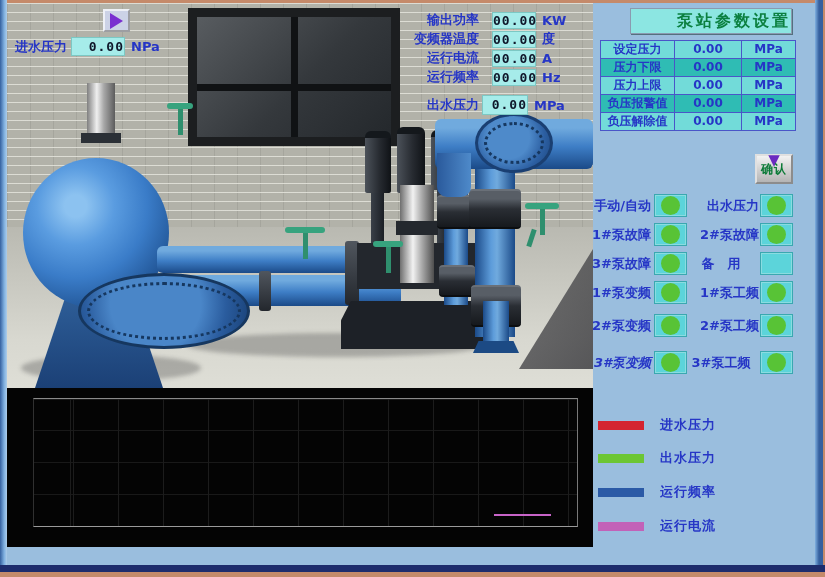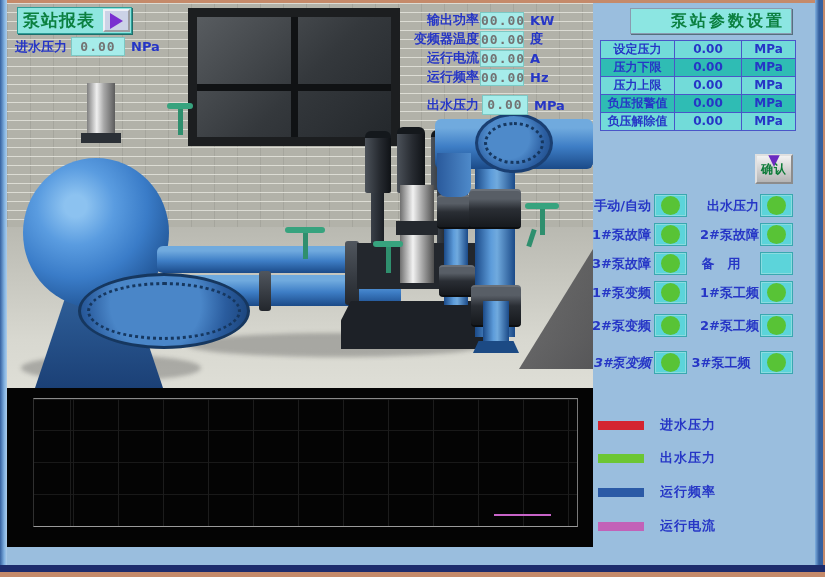--- a/index.html
+++ b/index.html
@@ -87,41 +87,41 @@
 
   
   .report-btn { position:absolute; left:17px; top:7px; width:115px; height:27px; background:#8ee6e0;
     border:1px solid #2f9e98; box-shadow:1px 1px 0 #1e6e6a; display:flex; align-items:center; z-index:5; cursor:pointer; }
   .report-btn .lbl { color:#0b8040; font-weight:bold; font-size:17px; letter-spacing:1px; padding-left:5px; }
   .play-btn { position:absolute; left:103px; top:9px; width:27px; height:23px; background:#ccd2e6;
     border:2px outset #eef0f6; display:flex; align-items:center; justify-content:center; z-index:6; cursor:pointer; }
   .play-icon { width:0; height:0; border-left:13px solid #7a2fd0; border-top:8px solid transparent; border-bottom:8px solid transparent; }
 
   .blue-lbl { color:#2636c6; font-weight:bold; font-size:13px; }
-  .val-box { background:#a6ecea; color:#737373; font-family:"DejaVu Sans Mono", monospace; font-size:13px;
-    font-weight:bold; text-align:center; border:1px solid #7cc8c4; letter-spacing:1px; }
+  .val-box { background:#a6ecea; color:#0f172a; font-family:"DejaVu Sans Mono", monospace; font-size:13px;
+    font-weight:bold; text-align:right; border:1px solid #7cc8c4; letter-spacing:1px; }
 
   .inlet-row { position:absolute; left:15px; top:37px; z-index:5; display:flex; align-items:center; }
   .inlet-row .lb { width:56px; }
   .inlet-row .val-box { width:54px; height:19px; line-height:17px; margin:0 6px 0 0; }
 
   .live-row { position:absolute; z-index:5; display:flex; align-items:center; }
-  .live-row .lb { width:76px; text-align:right; margin-right:1px; }
+  .live-row .lb { width:76px; text-align:right; margin-right:13px; }
   .live-row .val-box { width:44px; height:17px; line-height:15px; }
   .live-row .un { margin-left:6px; }
 
   .outlet-row { position:absolute; left:403px; top:95px; z-index:5; display:flex; align-items:center; }
   .outlet-row .lb { width:76px; text-align:right; margin-right:3px; }
   .outlet-row .val-box { width:46px; height:20px; line-height:18px; }
   .outlet-row .un { margin-left:6px; }
 
   
   .panel-title { position:absolute; left:630px; top:8px; width:162px; height:26px; background:#8ce6e2;
     border:1px solid #8a9ab0; box-shadow:1px 1px 0 #55707e; color:#0b8040; font-weight:bold; font-size:16px;
-    letter-spacing:3px; text-align:left; line-height:24px; z-index:5;padding-left:40px; }
+    letter-spacing:3px; text-align:right; line-height:24px; z-index:5;padding-left:40px; }
 
   .ptable { position:absolute; left:600px; top:40px; width:196px; border:1px solid #4a55c8; border-bottom:none; z-index:5; }
   .ptable .tr { display:flex; height:18px; border-bottom:1px solid #4a55c8; }
   .ptable .tr.hd { background:#7adfdf; }
   .ptable .tr.lt { background:#72dbd9; }
   .ptable .tr.dk { background:#2fbcb4; }
   .ptable .c1 { width:74px; border-right:1px solid #4a55c8; }
   .ptable .c2 { width:67px; border-right:1px solid #4a55c8; }
   .ptable .c3 { flex:1; }
   .ptable .cell { text-align:center; line-height:17px; font-size:12px; font-weight:bold; color:#2636c6; }
@@ -220,23 +220,20 @@
       <div class="bar"></div>
       <div class="stem"></div>
       <div class="leg" style="left:4px; transform:rotate(18deg);"></div>
     </div>
     <div class="valve" style="left:160px; top:100px; width:26px; height:30px;">
       <div class="bar"></div>
       <div class="stem"></div>
     </div>
   </div>
 
-  <div class="report-btn">
-    <span class="lbl">泵站报表</span>
-  </div>
   <div class="play-btn">
     <span class="play-icon"></span>
   </div>
 
   <div class="inlet-row">
     <span class="blue-lbl lb">进水压力</span>
     <span class="val-box">0.00</span>
     <span class="blue-lbl">NPa</span>
   </div>
 

